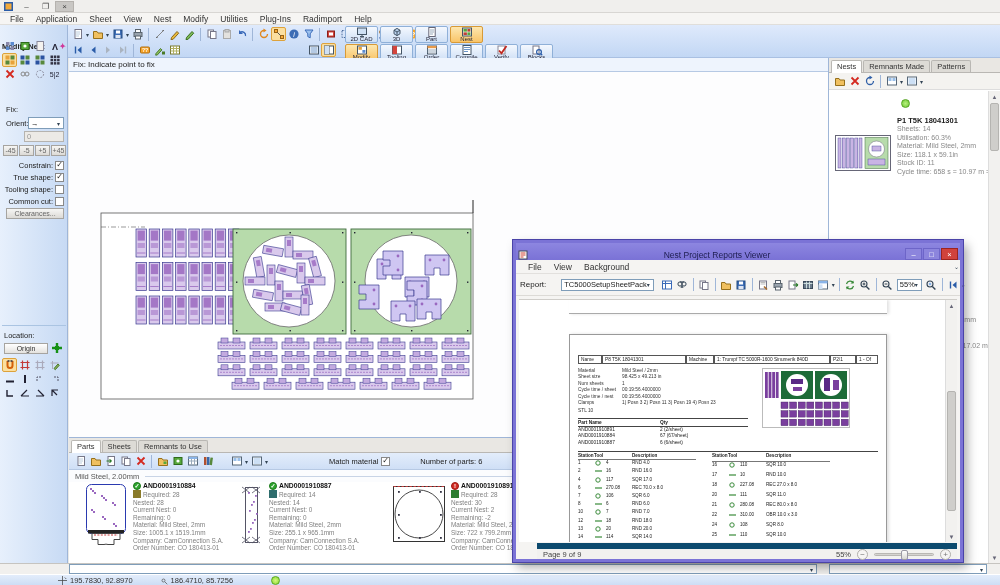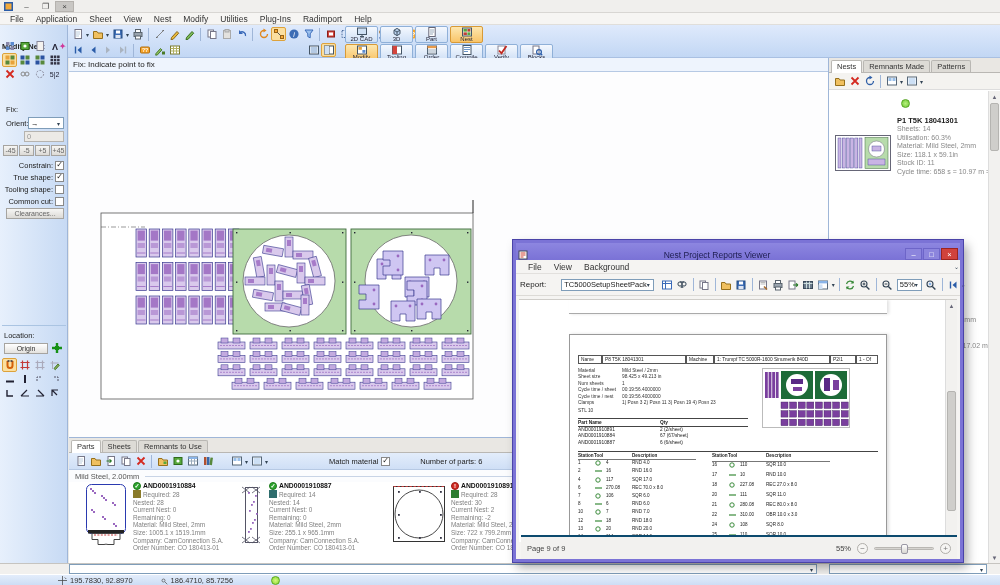--- a/index.html
+++ b/index.html
@@ -84,21 +84,21 @@
 #statusbar svg{margin-right:3px;}
 
 #dialog{left:513px;top:240px;width:450px;height:322px;background:#f5f4f2;border:3px solid #7b73d6;outline:1px solid #4a43a8;box-shadow:4px 5px 10px rgba(0,0,0,.35);z-index:50;}
 #dlg-title{height:17px;background:linear-gradient(#8d86e0,#7a72d6);display:flex;align-items:flex-end;padding:0 2px;}
 #dlg-title .ttl{flex:1;text-align:center;font-size:8.5px;color:#1d1d4f;}
 .dwinbtn{width:17px;height:12px;display:flex;align-items:center;justify-content:center;font-size:7.5px;color:#fff;background:#8c85dd;border:1px solid #6d65c8;margin-left:1px;}
 .dwinbtn.close{background:#d0423c;border-color:#9c241f;}
 #dlg-menu{height:14px;background:#f5f4f2;border-bottom:1px solid #e2e0dd;display:flex;align-items:center;padding-left:6px;}
 #dlg-toolbar{height:22px;background:#f5f4f2;border-bottom:1px solid #dcdad6;display:flex;align-items:center;padding:0 4px;font-size:8px;}
 #dlg-content{position:absolute;left:3px;right:3px;top:56px;bottom:17px;background:#fff;overflow:hidden;border-top:1px solid #cfcdc9;}
-#dlg-status{position:absolute;left:5px;right:3px;bottom:0;height:24px;background:#f2f1ef;border-top:2px solid #0c4a6e;display:flex;align-items:center;padding:0 6px;font-size:7.5px;color:#444;}
+#dlg-status{position:absolute;left:21px;right:3px;bottom:0;height:16px;background:#f2f1ef;border-top:6px solid #0c4a6e;display:flex;align-items:center;padding:0 6px;font-size:7.5px;color:#444;}
 #page{position:absolute;left:50px;top:34px;width:318px;bottom:-4px;background:#fff;border:1px solid #999;box-shadow:2px 0 3px rgba(0,0,0,.12);padding:20px 8px 0 8px;}
 #prevpage{position:absolute;left:50px;top:0;width:318px;height:14px;border-bottom:1px solid #aaa;background:#fff;box-shadow:2px 0 3px rgba(0,0,0,.12);}
 .rp-hdr{display:flex;font-size:4.8px;}
 .rp-hdr div{border:0.5px solid #555;padding:1px 2px;height:9px;overflow:hidden;white-space:nowrap;}
 .rfrow{display:flex;font-size:4.8px;line-height:6.4px;}
 .rfrow .fl{width:44px;color:#333;}
 .rfrow .fv{color:#333;}
 .rp-small{font-size:4.8px;line-height:6.4px;color:#333;}
 .ptbl{font-size:4.8px;margin-top:3px;width:170px;}
 .ptbl .hd{display:flex;border-top:1px solid #444;border-bottom:0.5px solid #444;font-weight:bold;line-height:7px;}

